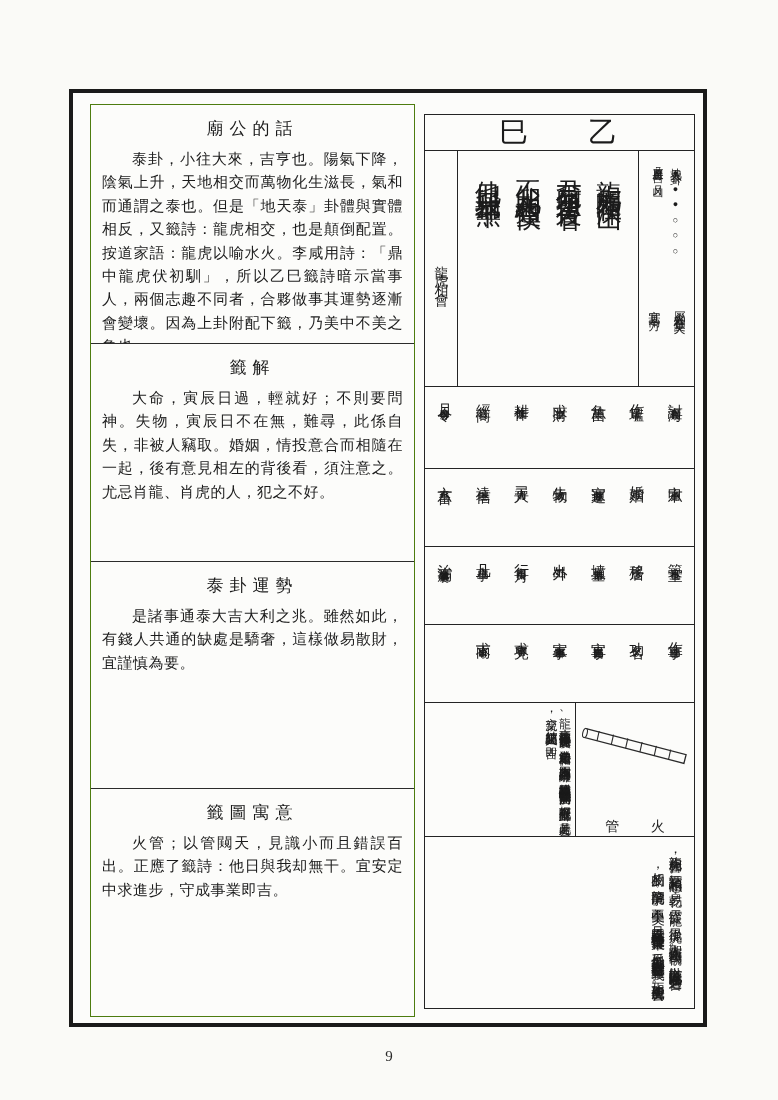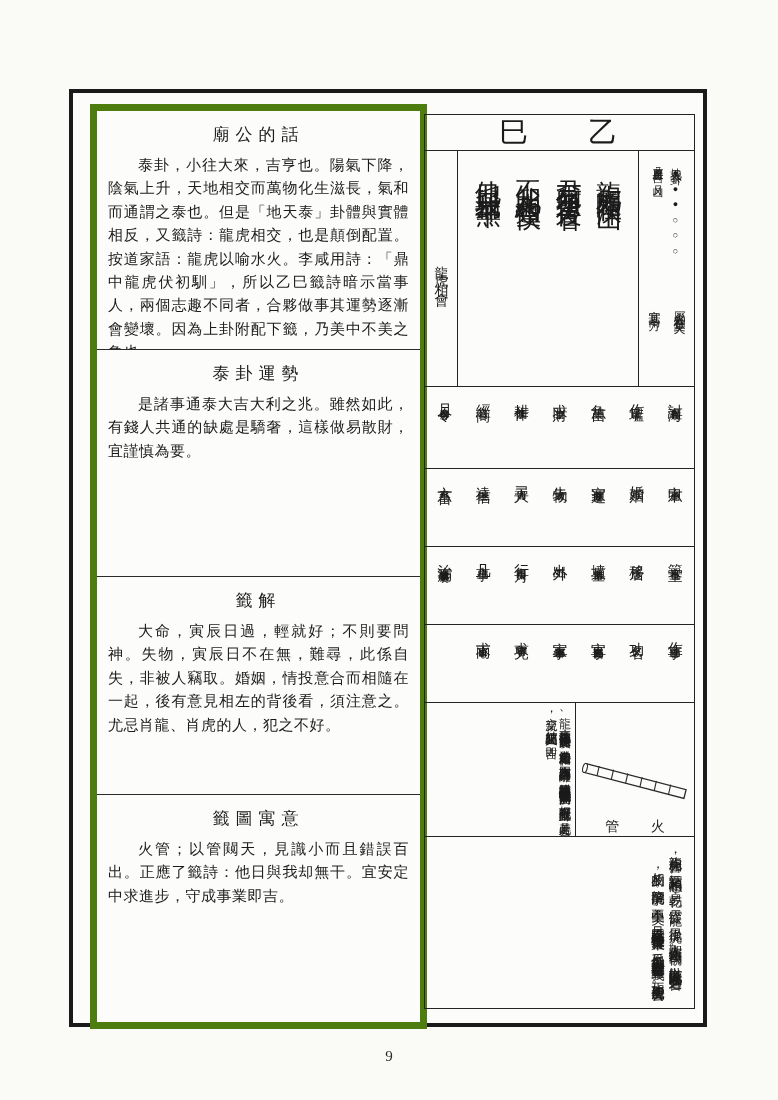--- a/index.html
+++ b/index.html
@@ -10,21 +10,21 @@
     color:#1b1b1b;
     -webkit-font-smoothing:antialiased;
   }
   .page-border{
     position:absolute;left:69px;top:89px;width:630px;height:930px;
     border:4px solid #1a1a1a;background:#fcfcfa;
   }
   
   .left-panel{
     position:absolute;left:17px;top:11px;width:323px;height:911px;
-    border:7px solid #4d7c0f;display:flex;flex-direction:column;justify-content:center;
+    border:1px solid #4d7c0f;display:flex;flex-direction:column;justify-content:center;
   }
   .lp-section{box-sizing:border-box;padding:8px 11px 0 11px;overflow:hidden;}
   .lp-section + .lp-section{border-top:1px solid #2b2b2b;}
   .lp-s1{height:238px;} .lp-s2{height:218px;} .lp-s3{height:227px;} .lp-s4{flex:1;font-family:Liberation Serif, serif;}
   .lp-title{
     margin:4px 0 8px 0;font-size:17px;font-weight:normal;
     text-align:center;letter-spacing:6px;
   }
   .lp-body{
     margin:0;font-size:15px;line-height:1.56;letter-spacing:0.5px;
@@ -88,21 +88,21 @@
   
   .rp-explain{height:133px;border-bottom:1px solid #242424;display:flex;}
   .explain-text{
     width:151px;border-right:1px solid #242424;box-sizing:border-box;
     writing-mode:vertical-rl;text-orientation:upright;
     font-size:12px;line-height:1.12;letter-spacing:0.5px;
     padding:5px 4px;overflow:hidden;
   }
   .image-cell{
     flex:1;position:relative;display:flex;flex-direction:column;
-    align-items:center;justify-content:flex-end;
+    align-items:center;justify-content:space-between;
   }
   .tube-svg{margin-top:18px;}
   .image-caption{font-size:14px;letter-spacing:14px;margin-top:10px;text-indent:14px;}
   
   .rp-commentary{
     flex:1;writing-mode:vertical-rl;text-orientation:upright;
     padding:8px 10px;box-sizing:border-box;overflow:hidden;
   }
   .rp-commentary p{
     margin:0;font-size:13.5px;line-height:1.3;letter-spacing:1px;
@@ -117,27 +117,27 @@
 </head>
 <body>
 
 <div class="page-border">
 
   <div class="left-panel">
     <section class="lp-section lp-s1">
       <h2 class="lp-title">廟公的話</h2>
       <p class="lp-body">泰卦，小往大來，吉亨也。陽氣下降，陰氣上升，天地相交而萬物化生滋長，氣和而通謂之泰也。但是「地天泰」卦體與實體相反，又籤詩：龍虎相交，也是顛倒配置。按道家語：龍虎以喻水火。李咸用詩：「鼎中龍虎伏初馴」，所以乙巳籤詩暗示當事人，兩個志趣不同者，合夥做事其運勢逐漸會變壞。因為上卦附配下籤，乃美中不美之象也。</p>
     </section>
+    <section class="lp-section lp-s2">
+      <h2 class="lp-title">籤解</h2>
+      <p class="lp-body">大命，寅辰日過，輕就好；不則要問神。失物，寅辰日不在無，難尋，此係自失，非被人竊取。婚姻，情投意合而相隨在一起，後有意見相左的背後看，須注意之。尤忌肖龍、肖虎的人，犯之不好。</p>
+    </section>
     <section class="lp-section lp-s3">
       <h2 class="lp-title">泰卦運勢</h2>
       <p class="lp-body">是諸事通泰大吉大利之兆。雖然如此，有錢人共通的缺處是驕奢，這樣做易散財，宜謹慎為要。</p>
-    </section>
-    <section class="lp-section lp-s2">
-      <h2 class="lp-title">籤解</h2>
-      <p class="lp-body">大命，寅辰日過，輕就好；不則要問神。失物，寅辰日不在無，難尋，此係自失，非被人竊取。婚姻，情投意合而相隨在一起，後有意見相左的背後看，須注意之。尤忌肖龍、肖虎的人，犯之不好。</p>
     </section>
     <section class="lp-section lp-s4">
       <h2 class="lp-title">籤圖寓意</h2>
       <p class="lp-body">火管；以管闚天，見識小而且錯誤百出。正應了籤詩：他日與我却無干。宜安定中求進步，守成事業即吉。</p>
     </section>
   </div>
 
   <div class="right-panel">
 
     <div class="rp-header">

